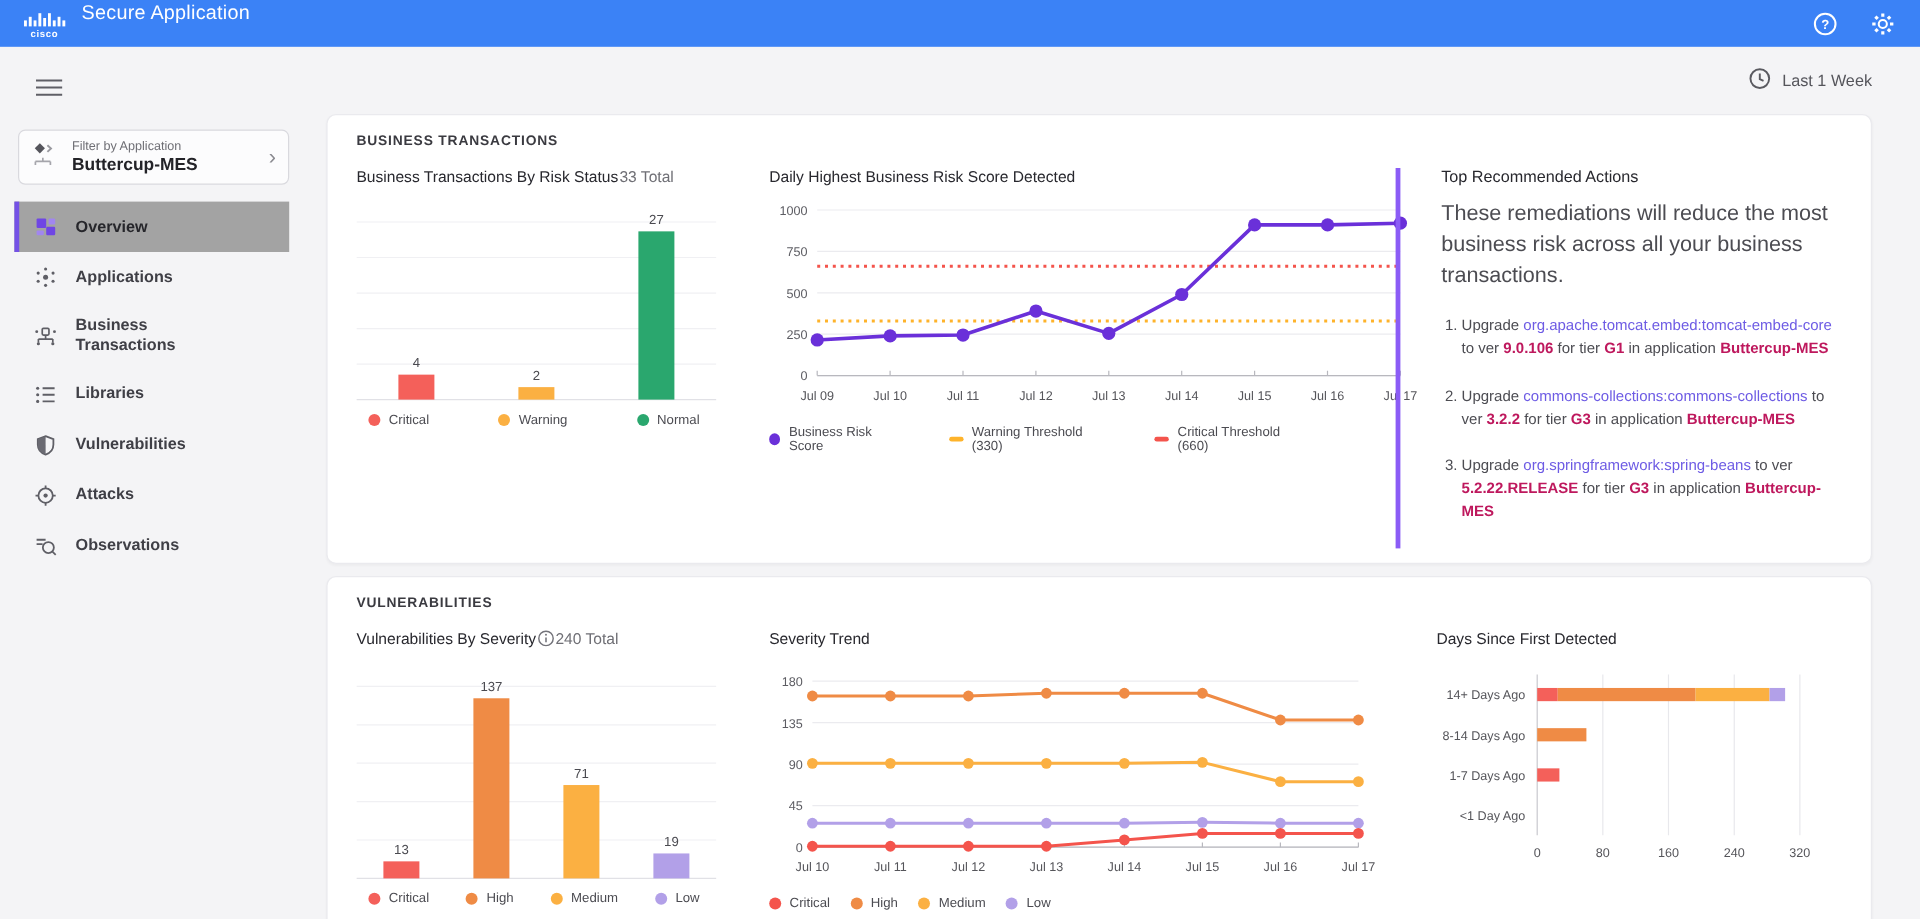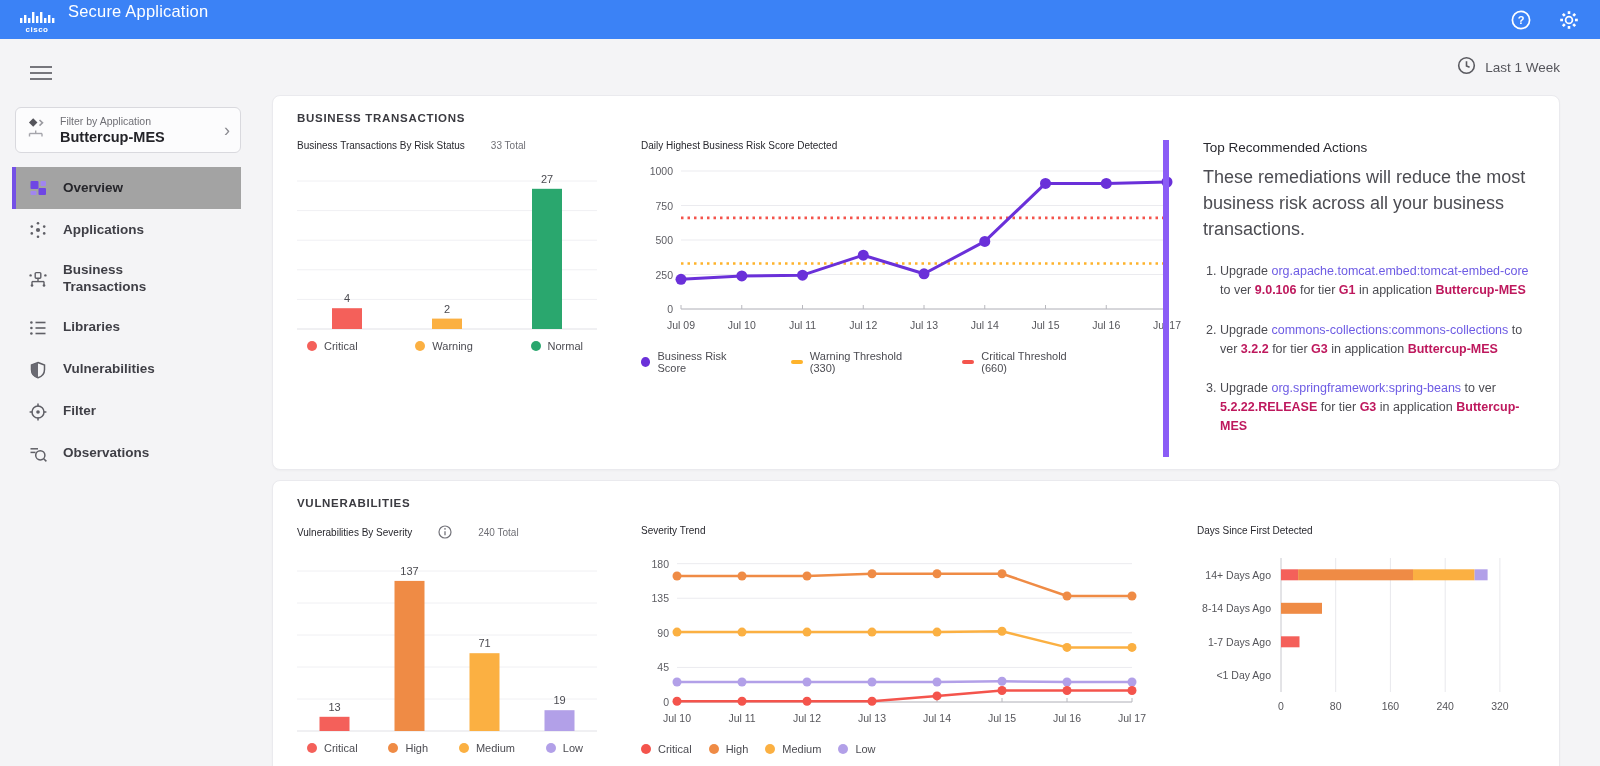--- a/index.html
+++ b/index.html
@@ -45,22 +45,22 @@
 
   .card { background: #ffffff; border: 1px solid #eaeaee; border-radius: 8px;
     padding: 16px 24px 12px; box-shadow: 0 1px 2px rgba(30,30,40,.03); }
   .card.bt { min-height: 326px; }
   .card.vuln { min-height: 306px; margin-top: 10px; }
   .card-title { font-size: 11.5px; font-weight: 700; color: #3a3a40; letter-spacing: .7px; }
   .cols { display: flex; margin-top: 16px; }
   .col-a { width: 300px; flex: none; }
   .col-b { flex: 1; min-width: 0; padding-left: 44px; }
   .col-c { width: 372px; flex: none; margin-left: 14px; padding-left: 34px; }
-  .col-c.ruled { border-left: 6px solid #8b5cf6; margin-left: 36px; }
-  .chart-head { font-size: 10px; color: #28282e; display: flex; align-items: center; gap: 26px;
+  .col-c.ruled { border-left: 4px solid #8b5cf6; margin-left: 36px; }
+  .chart-head { font-size: 13px; color: #28282e; display: flex; gap: 1px;
     margin-bottom: 12px; }
   .chart-head .total { color: #6f6f75; }
   .chart-box { line-height: 0; }
 
   .legend { display: flex; align-items: center; margin-top: 9px; font-size: 11px; color: #4c4c52; }
   .legend .item { display: inline-flex; align-items: center; gap: 7px; cursor: pointer; }
   .legend.spread { justify-content: space-between; padding: 0 14px 0 10px; }
   .legend.gaps .item { margin-right: 38px; }
   .legend.tight .item { margin-right: 17px; }
   .dot { width: 10px; height: 10px; border-radius: 50%; display: inline-block; }
@@ -241,21 +241,21 @@
             <circle cx="10" cy="10" r="6" fill="none" stroke="#5f5f66" stroke-width="1.5"></circle>
             <circle cx="10" cy="10" r="1.8" fill="#5f5f66"></circle>
             <g stroke="#5f5f66" stroke-width="1.5">
               <line x1="10" y1="1.6" x2="10" y2="4.4"></line>
                 <line x1="10" y1="15.6" x2="10" y2="18.4"></line>
               <line x1="1.6" y1="10" x2="4.4" y2="10"></line>
                 <line x1="15.6" y1="10" x2="18.4" y2="10"></line>
             </g>
           </svg>
         </span>
-        <span class="nav-label">Filter</span>
+        <span class="nav-label">Attacks</span>
       </div>
 
       <div class="nav-item">
         <span class="nav-icon">
           <svg width="20" height="20" viewBox="0 0 20 20">
             <g stroke="#5f5f66" stroke-width="1.5" fill="none">
               <line x1="2.5" y1="4.8" x2="10" y2="4.8"></line>
               <line x1="2.5" y1="8.4" x2="7.5" y2="8.4"></line>
               <circle cx="12.3" cy="11.3" r="4.6"></circle>
               <line x1="15.7" y1="14.7" x2="18.4" y2="17.4"></line>

